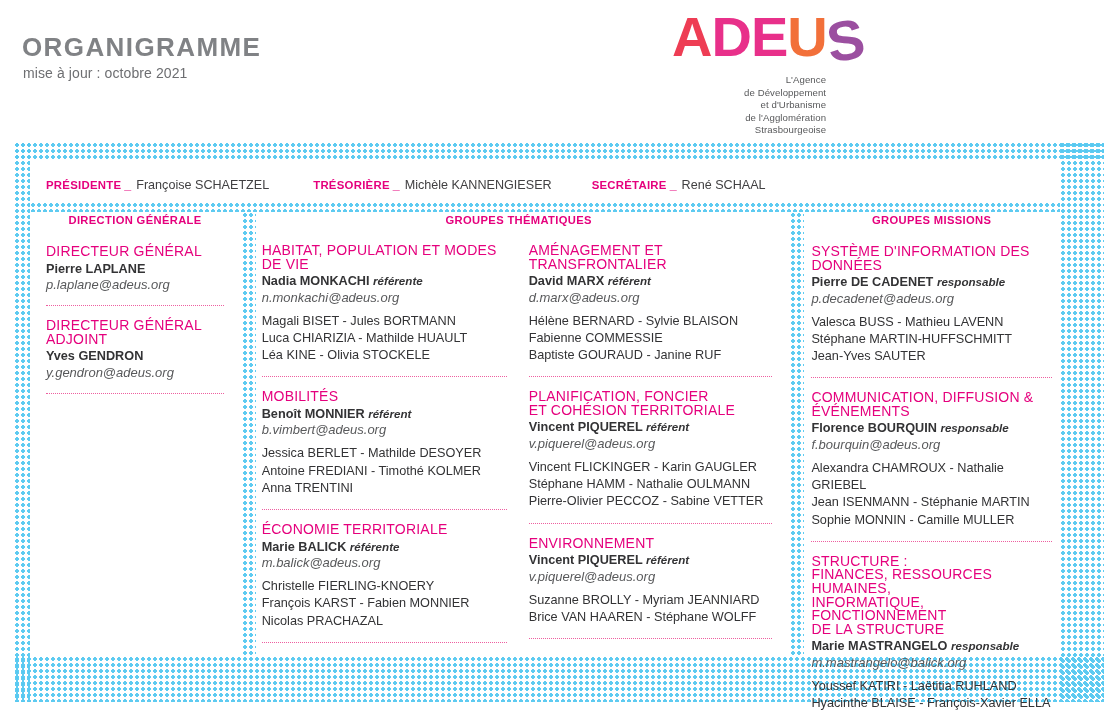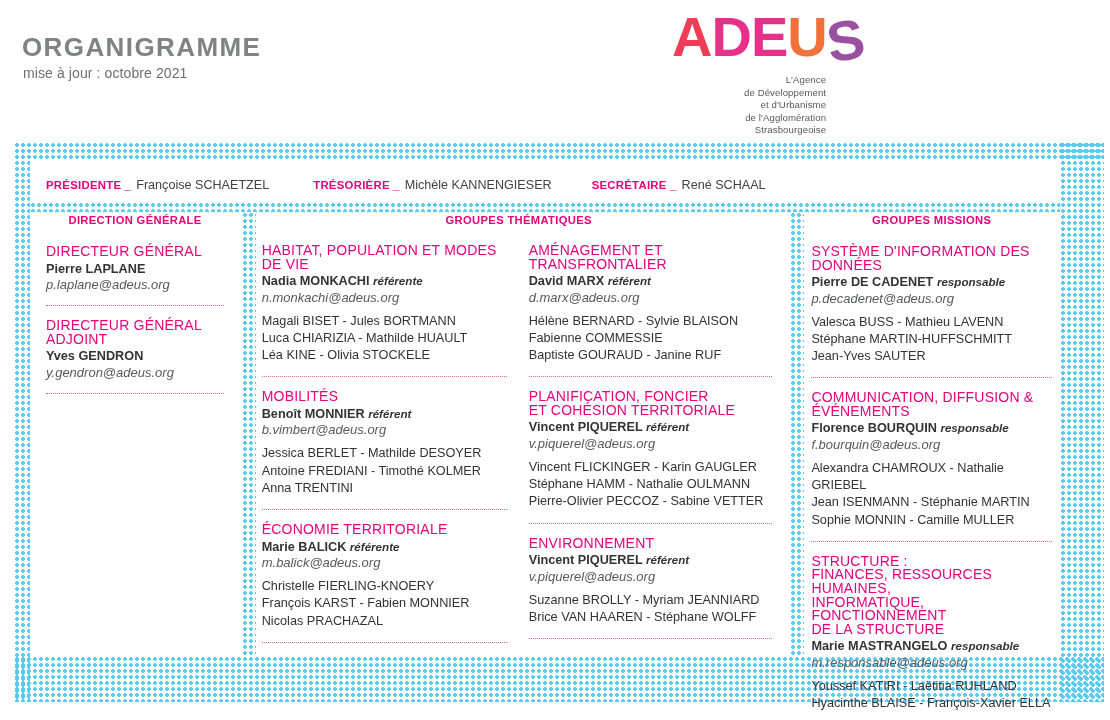--- a/index.html
+++ b/index.html
@@ -385,20 +385,20 @@
 
     <div class="section">
       <div class="sec-title" style="white-space:pre-line;">STRUCTURE :
 FINANCES, RESSOURCES HUMAINES,
 INFORMATIQUE, FONCTIONNEMENT
 DE LA STRUCTURE</div>
       <div class="lead">
         <span>Marie MASTRANGELO</span>
         <em>responsable</em>
       </div>
-      <div class="email">m.responsable@adeus.org</div>
+      <div class="email">m.mastrangelo@balick.org</div>
       <div class="member">Youssef KATIRI - Laëtitia RUHLAND</div>
       <div class="member">Hyacinthe BLAISE - François-Xavier ELLA</div>
     </div>
     <div class="dashed-sep tail"></div>
   </div>
 
 </div>
 
 </body></html>

